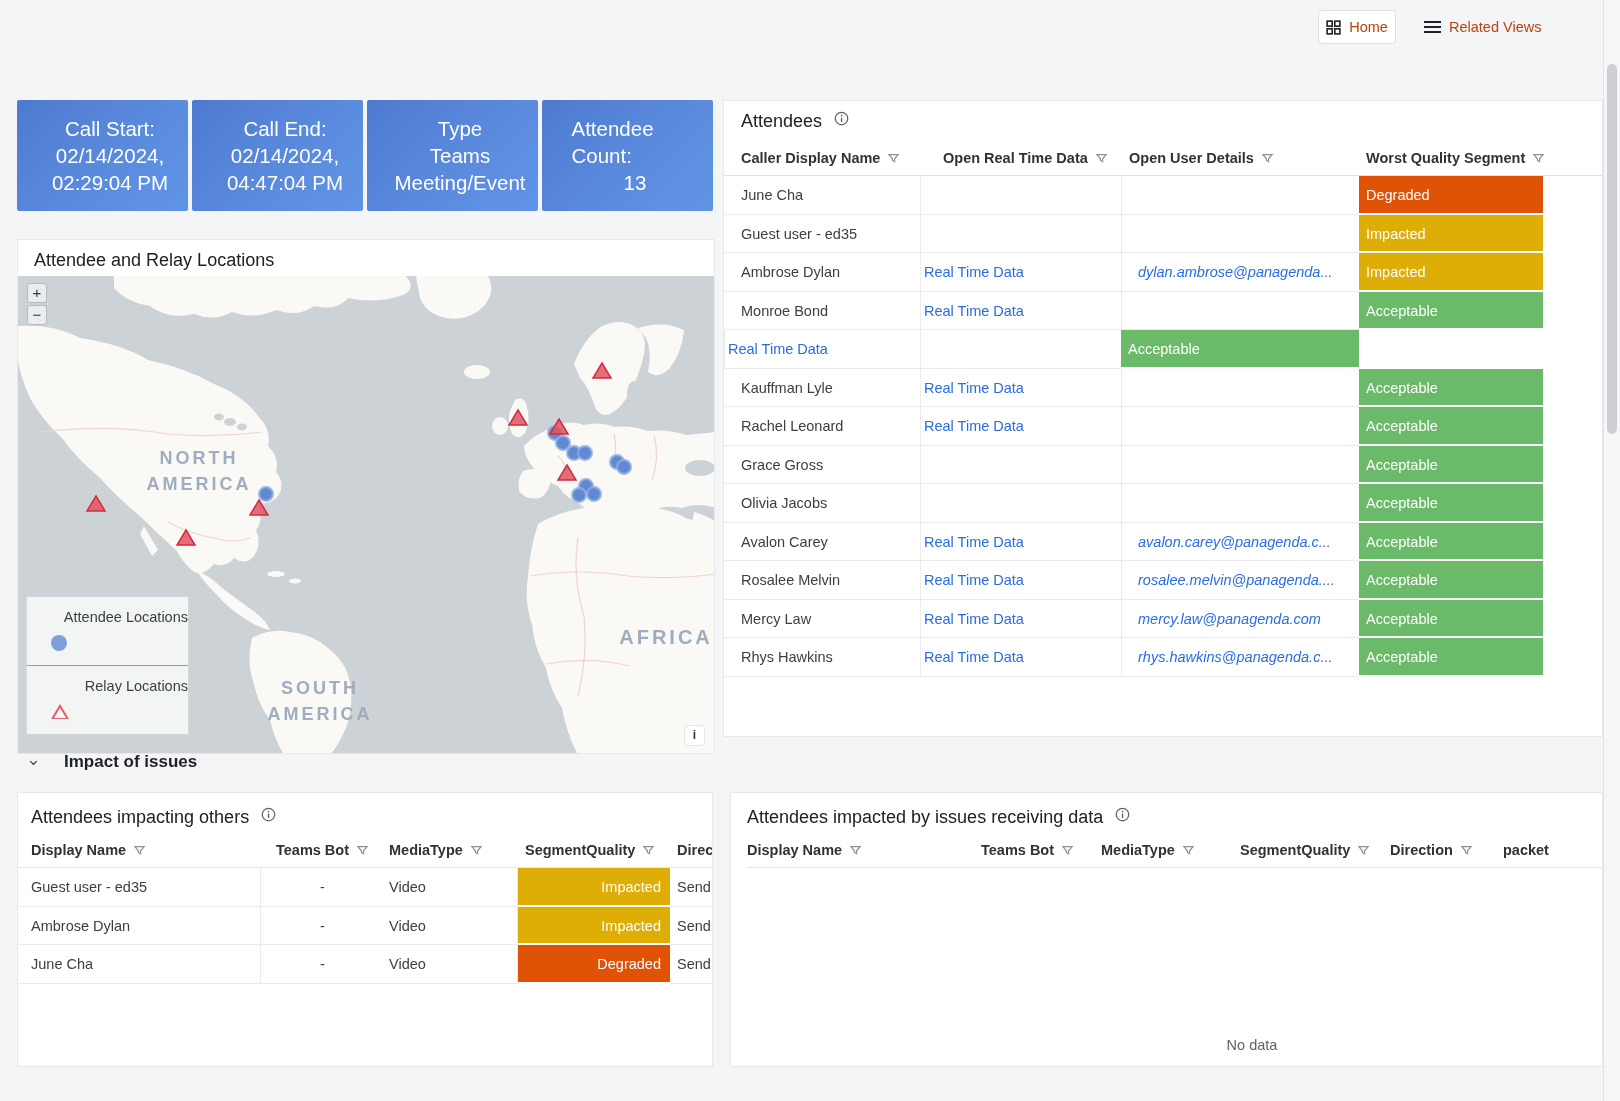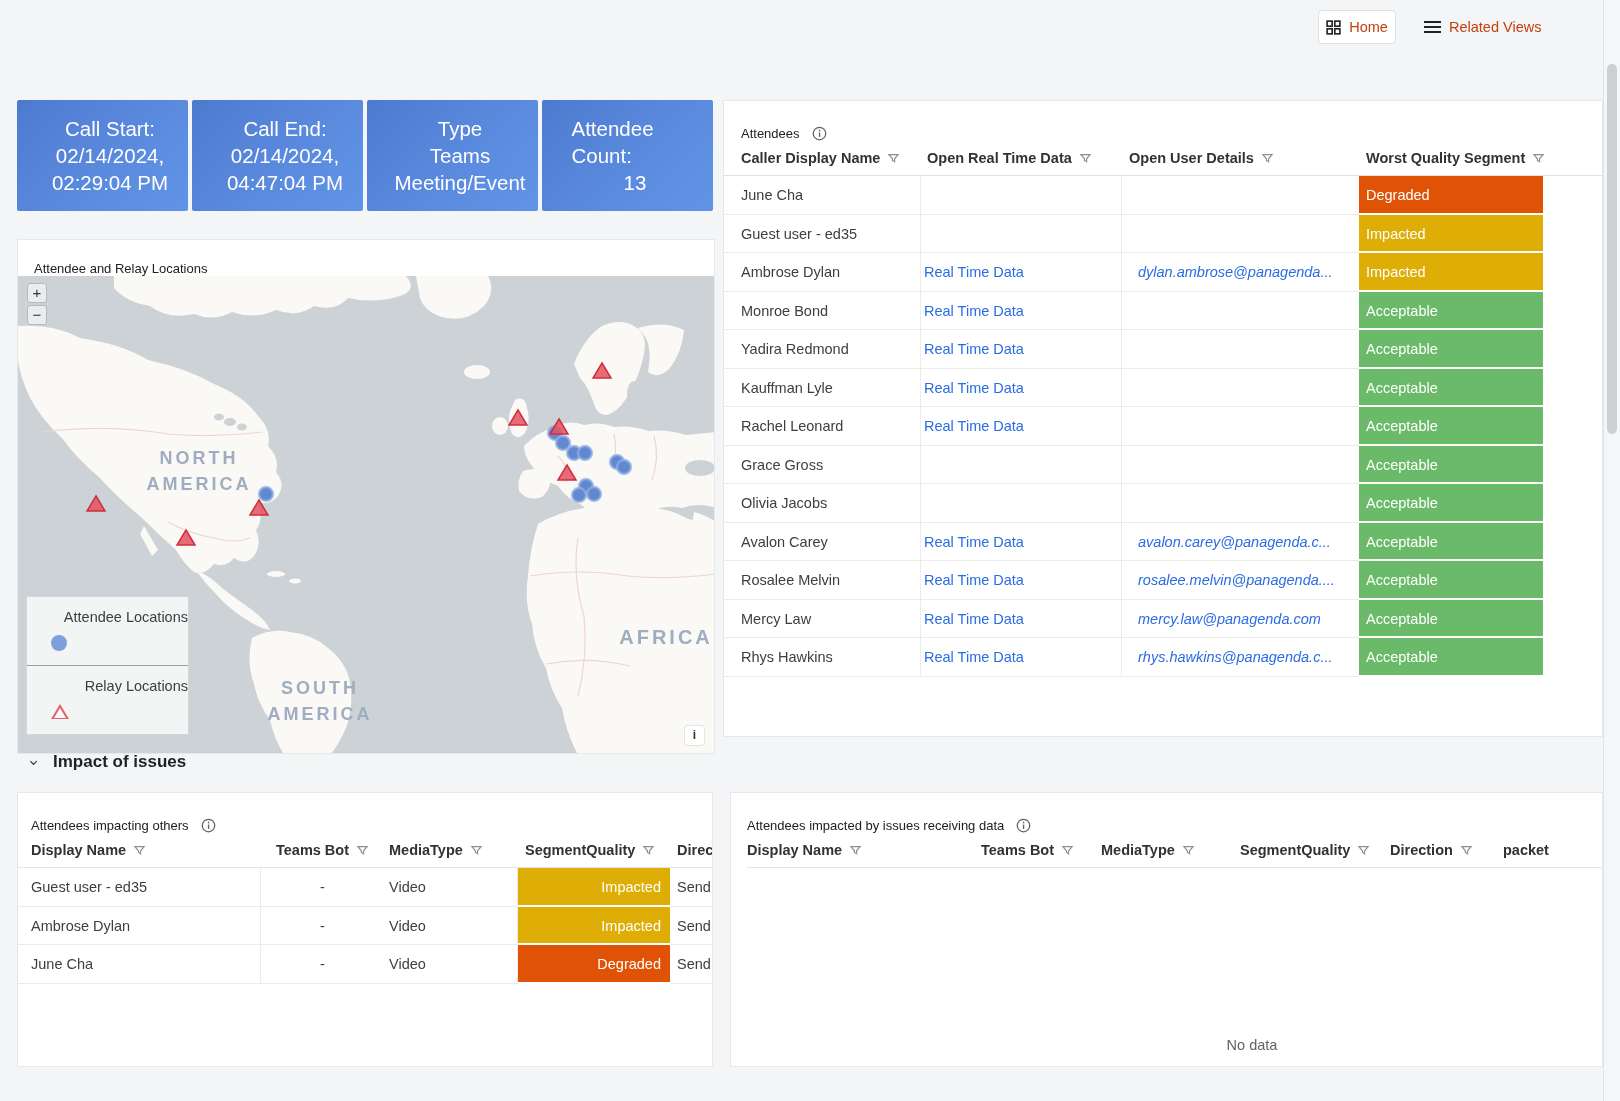--- a/index.html
+++ b/index.html
@@ -11,21 +11,21 @@
   .related-btn{left:1424px;top:12px;height:30px;}
   
   .cards{position:absolute;left:17px;top:100px;width:696px;display:flex;gap:4px;}
   .card{flex:1;height:111px;border-radius:2px;background:linear-gradient(135deg,#4d7ace 0%,#5a8ade 55%,#6094e6 100%);
         color:#fff;font-size:20.5px;line-height:27px;display:flex;flex-direction:column;justify-content:center;align-items:center;text-align:center;}
   .card .ln{width:100%;margin-left:15px;}
   .card.left-lines .ln{ text-align:left;padding-left:22px;box-sizing:border-box;}
   .card.left-lines .ln.center{text-align:center;padding-left:0;}
   
   .panel{position:absolute;background:#fff;border:1px solid #e7e8ea;box-sizing:border-box;overflow:hidden;}
-  .panel-title{font-size:13px;font-weight:500;color:#202124;display:flex;align-items:flex-end;gap:12px;}
+  .panel-title{font-size:18px;font-weight:500;color:#202124;display:flex;align-items:flex-start;gap:12px;}
   
   .map-panel{left:17px;top:239px;width:698px;height:515px;}
   .map-panel .panel-title{padding:10px 0 0 16px;height:26px;}
   .map-wrap{position:absolute;left:0;top:36px;width:698px;height:479px;background:#cdd2d7;}
   .map-zoom{position:absolute;left:9px;top:7px;width:20px;display:flex;flex-direction:column;gap:2px;}
   .zbtn{width:20px;height:20px;background:#ebecee;border:1px solid #b6bac0;border-radius:3px;color:#2f3337;
         font-size:15px;line-height:18px;text-align:center;cursor:pointer;box-sizing:border-box;}
   .legend{position:absolute;left:8px;top:320px;width:163px;background:rgba(245,246,246,.96);border:1px solid #d4d6d9;box-sizing:border-box;}
   .legend .sec{padding:12px 0 10px 14px;}
   .legend .sec+.sec{border-top:1px solid #9a9da1;}
@@ -35,30 +35,30 @@
   .ltri{width:0;height:0;display:inline-block;border-left:9px solid transparent;border-right:9px solid transparent;border-bottom:15px solid #e4606c;position:relative;}
   .ltri:after{content:"";position:absolute;left:-6px;top:3.5px;border-left:6px solid transparent;border-right:6px solid transparent;border-bottom:10px solid #f5f6f6;}
   .attrib{position:absolute;right:12px;bottom:10px;width:19px;height:19px;background:#fff;border-radius:3px;
           font-size:12px;font-weight:bold;color:#333;text-align:center;line-height:19px;box-shadow:0 0 0 1px rgba(0,0,0,.08);cursor:pointer;}
   
   .attendees-panel{left:723px;top:100px;width:880px;height:637px;}
   .attendees-panel .panel-title{padding:10px 0 0 17px;height:30px;}
   .ahead,.arow{display:grid;grid-template-columns:196px 201px 238px 184px;}
   .ahead{height:34px;line-height:34px;border-bottom:1px solid #e0e0e0;font-weight:600;color:#2f3337;font-size:14.5px;position:relative;}
   .ahead .hc{padding-left:17px;white-space:nowrap;}
-  .ahead .hc.h2{padding-left:7px;} .ahead .hc.h3{padding-left:8px;} .ahead .hc.h4{padding-left:7px;}
+  .ahead .hc.h2{padding-left:7px;margin-left:16px;} .ahead .hc.h3{padding-left:8px;} .ahead .hc.h4{padding-left:7px;}
   .arow{height:38.5px;line-height:38.5px;font-size:14.5px;}
   .ac{padding-left:17px;border-bottom:1px solid #ebebeb;white-space:nowrap;overflow:hidden;box-sizing:border-box;}
   .ac2,.ac3{border-left:1px solid #ececec;padding-left:3px;}
   .ac3{padding-left:16px;max-width:238px;font-style:italic;}
   .link{color:#2a6ce2;font-weight:500;cursor:pointer;}
   .badge{border-bottom:2px solid #fff;padding-left:7px;color:#fff;}
   .fun{display:inline-block;vertical-align:-2px;margin-left:7px;}
   
-  .impact-header{position:absolute;left:28px;top:752px;display:flex;align-items:center;gap:14px;
+  .impact-header{position:absolute;left:28px;top:752px;display:flex;align-items:center;gap:25px;
                  font-size:17px;font-weight:600;color:#1f2124;}
   
   .impacting-panel{left:17px;top:792px;width:696px;height:275px;}
   .impacted-panel{left:730px;top:792px;width:873px;height:275px;}
   .impacting-panel .panel-title{padding:14px 0 0 13px;height:26px;}
   .impacted-panel .panel-title{padding:14px 0 0 16px;height:26px;}
   .bhead,.brow{display:grid;}
   .impacting-panel .bhead,.impacting-panel .brow{grid-template-columns:243px 123px 134px 152px 199px;}
   .impacted-panel .bhead{grid-template-columns:234px 115px 137px 150px 120px 50px;margin-left:16px;}
   .bhead{height:34px;line-height:34px;font-weight:600;color:#2f3337;font-size:14.5px;border-bottom:1px solid #e4e4e4;white-space:nowrap;}
@@ -285,21 +285,20 @@
           <div class="ac ac3 link">dylan.ambrose@panagenda...</div>
           <div class="ac ac4 badge" style="background: rgb(222, 174, 6);">Impacted</div>
         </div>
       <div class="arow">
           <div class="ac ac1">Monroe Bond</div>
           <div class="ac ac2 link">Real Time Data</div>
           <div class="ac ac3 link"></div>
           <div class="ac ac4 badge" style="background: rgb(106, 186, 106);">Acceptable</div>
         </div>
       <div class="arow">
-          <div class="ac ac1">Yadira Redmond</div>
           <div class="ac ac2 link">Real Time Data</div>
           <div class="ac ac3 link"></div>
           <div class="ac ac4 badge" style="background: rgb(106, 186, 106);">Acceptable</div>
         </div>
       <div class="arow">
           <div class="ac ac1">Kauffman Lyle</div>
           <div class="ac ac2 link">Real Time Data</div>
           <div class="ac ac3 link"></div>
           <div class="ac ac4 badge" style="background: rgb(106, 186, 106);">Acceptable</div>
         </div>

